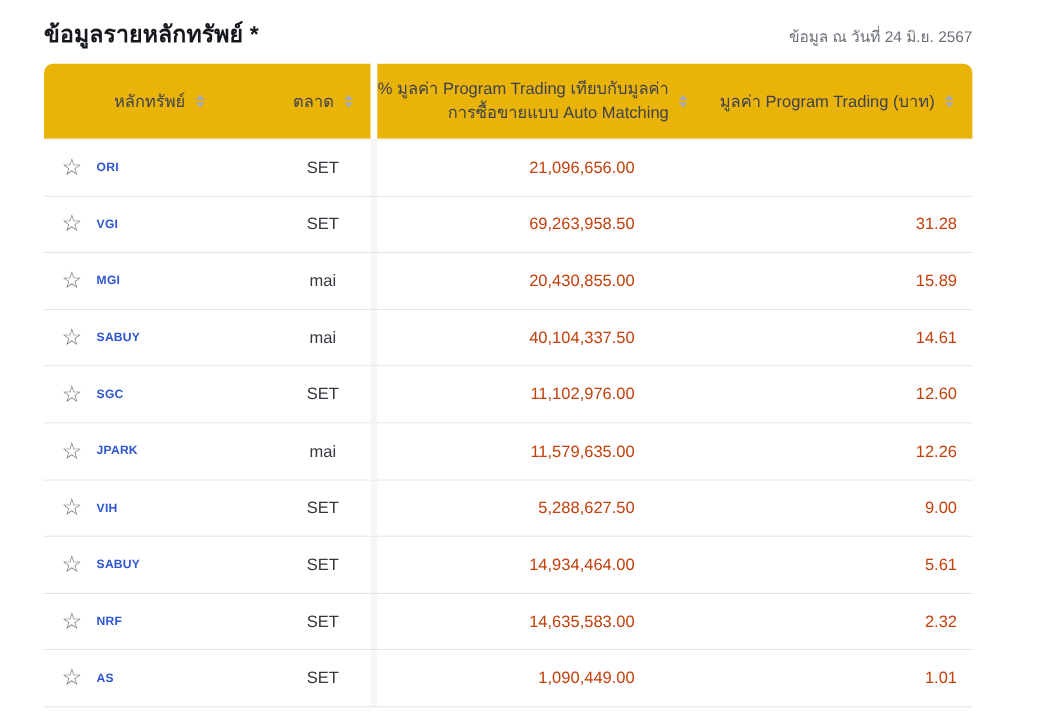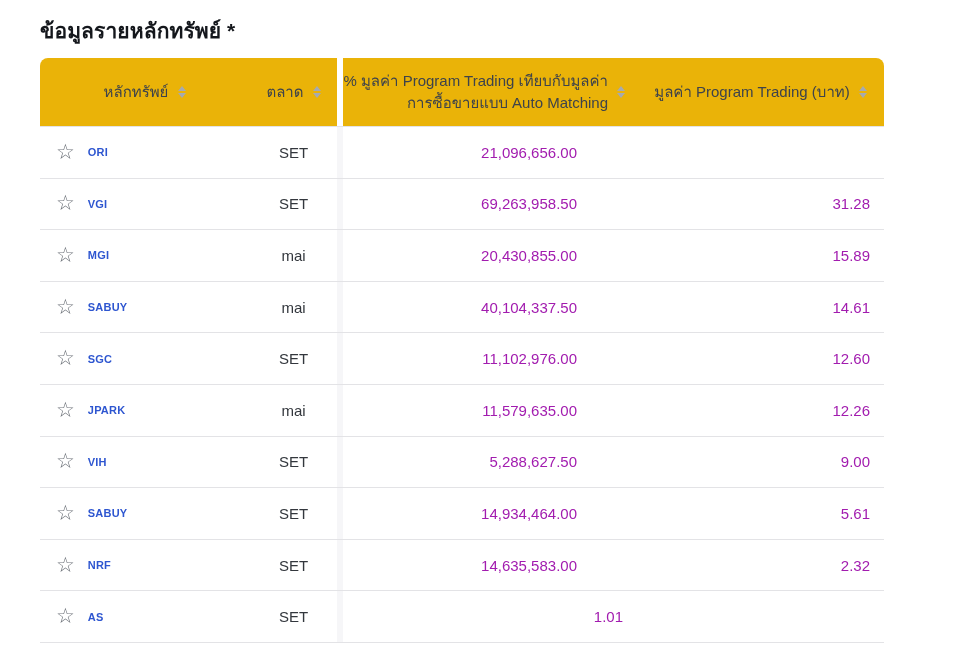--- a/index.html
+++ b/index.html
@@ -40,30 +40,31 @@
   .tr { display:flex; height:51.6px; border-bottom:1px solid #e3e3e6; align-items:center; background:#ffffff; }
   .td { display:flex; align-items:center; height:100%; }
   .td-symbol { width:210px; padding-left:16px; gap:13px; }
   .td-market { width:87px; justify-content:center; }
   .td-stripe { width:6px; background:#f6f6f8; align-self:stretch; }
   .td-value  { width:247px; justify-content:flex-end; padding-right:13px; }
   .td-percent{ width:294px; justify-content:flex-end; padding-right:14px; }
 
   .fav-btn { background:none; border:none; font-size:21px; line-height:1; color:#6f747b; cursor:pointer; font-family:"DejaVu Sans",sans-serif; padding:0; }
   .sym-link { color:#2e56d0; font-weight:bold; text-decoration:none; letter-spacing:0.2px; font-size:11px; }
-  .num { font-size:15px; color:#a21caf; }
+  .num { font-size:15px; color:#c2410c; }
 </style>
 </head>
 <body>
 
 <div class="page">
   <div class="content">
 
     <div class="title-row">
       <div class="page-title">ข้อมูลรายหลักทรัพย์ *</div>
+      <div class="as-of">ข้อมูล ณ วันที่ 24 มิ.ย. 2567</div>
     </div>
 
     <div class="tbl">
 
       <div class="thead">
         <div class="block block-left">
           <div class="th th-symbol">
             <span>หลักทรัพย์</span>
             <span class="sort-icon">
                 <i class="up"></i>
@@ -199,19 +200,20 @@
     <div class="td td-percent num">2.32</div>
   </div>
 
   <div class="tr">
     <div class="td td-symbol">
       <button class="fav-btn">☆</button>
       <a class="sym-link" href="#">AS</a>
     </div>
     <div class="td td-market">SET</div>
     <div class="td td-stripe"></div>
+    <div class="td td-value num">1,090,449.00</div>
     <div class="td td-percent num">1.01</div>
   </div>
 </div>
 
     </div>
   </div>
 </div>
 
 </body></html>

